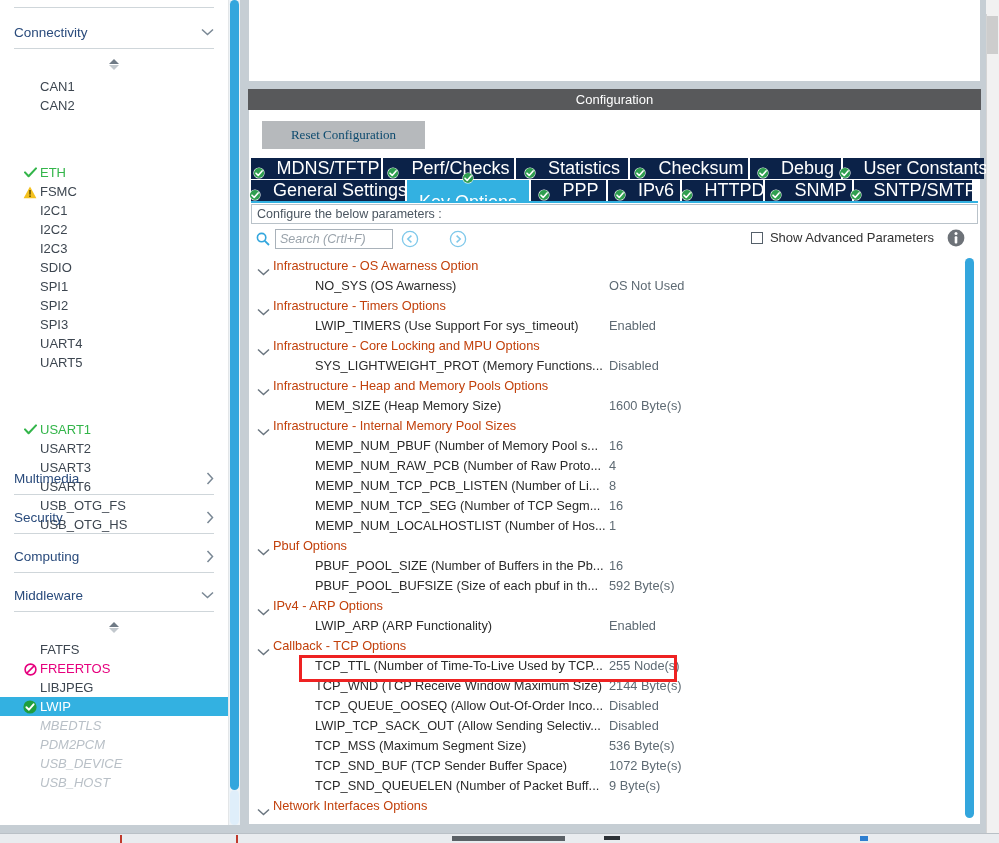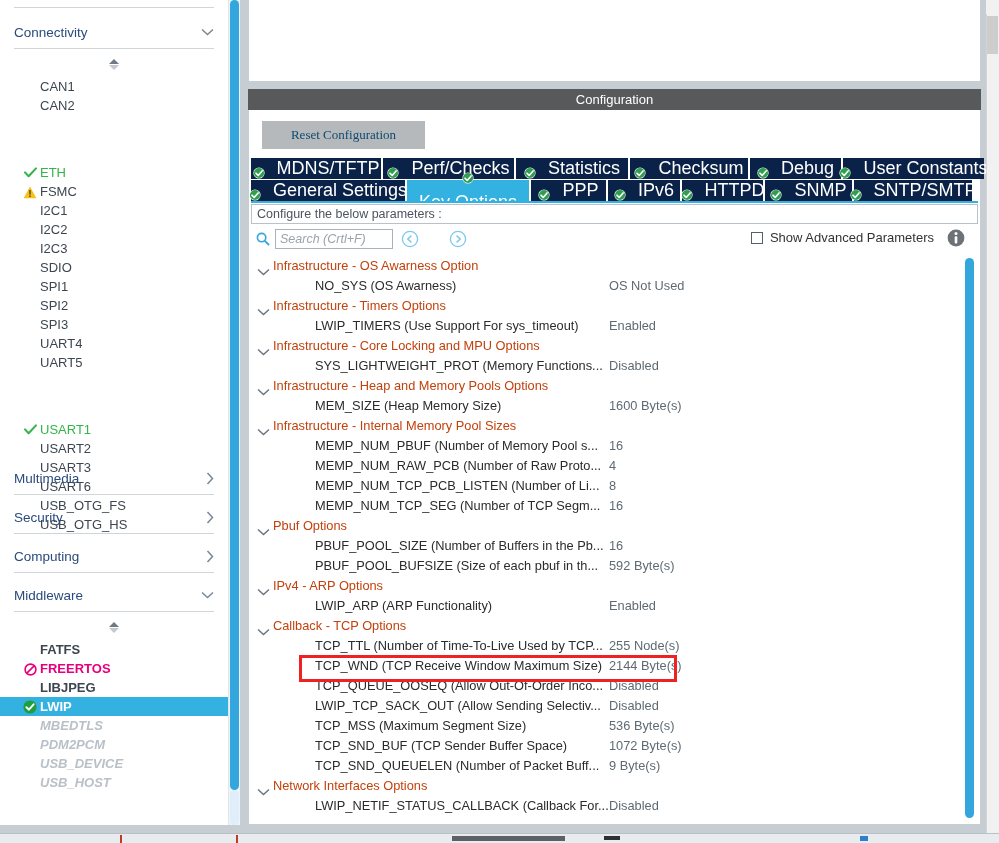--- a/index.html
+++ b/index.html
@@ -226,21 +226,21 @@
           <span class="chev">
             <svg width="13" height="8" viewBox="0 0 13 8">
               <path d="M1 1.5 L6.5 6.5 L12 1.5" fill="none" stroke="#7a8895" stroke-width="1.5"></path>
             </svg>
           </span>
         </div>
         <div class="spinner" style="top: 619px;">
           <span class="up"></span>
           <span class="dn"></span>
         </div>
-        <div class="ip-list" style="top: 640px; font-weight: bold;">
+        <div class="ip-list" style="top: 640px;">
           <div class="ip-row"><span>FATFS</span></div>
           <div class="ip-row forbid"><span class="ico"><svg width="13" height="13" viewBox="0 0 13 13" style="margin-top: 4px;">
                 <circle cx="6.5" cy="6.5" r="5.4" fill="none" stroke="#e6007e" stroke-width="1.6"></circle>
                 <line x1="2.6" y1="10.4" x2="10.4" y2="2.6" stroke="#e6007e" stroke-width="1.6"></line>
               </svg></span><span>FREERTOS</span></div>
           <div class="ip-row"><span>LIBJPEG</span></div>
           <div class="ip-row sel"><span class="ico"><svg width="14" height="14" viewBox="0 0 14 14" style="margin-top: 3px;">
                 <circle cx="7" cy="7" r="6.6" fill="#1e9e3e"></circle>
                 <path d="M3.4 7.2 L6 9.7 L10.6 4.3" fill="none" stroke="#ffffff" stroke-width="1.9" stroke-linecap="round" stroke-linejoin="round"></path>
               </svg></span><span>LWIP</span></div>
@@ -431,20 +431,21 @@
                 <path d="M1 1.5 L6.5 6.5 L12 1.5" fill="none" stroke="#6b7680" stroke-width="1.5"></path>
               </svg></span><span>Infrastructure - Heap and Memory Pools Options</span></div>
           <div class="prow"><span>MEM_SIZE (Heap Memory Size)</span><span class="pval">1600 Byte(s)</span></div>
           <div class="grp"><span class="gchev"><svg width="13" height="8" viewBox="0 0 13 8">
                 <path d="M1 1.5 L6.5 6.5 L12 1.5" fill="none" stroke="#6b7680" stroke-width="1.5"></path>
               </svg></span><span>Infrastructure - Internal Memory Pool Sizes</span></div>
           <div class="prow"><span>MEMP_NUM_PBUF (Number of Memory Pool s...</span><span class="pval">16</span></div>
           <div class="prow"><span>MEMP_NUM_RAW_PCB (Number of Raw Proto...</span><span class="pval">4</span></div>
           <div class="prow"><span>MEMP_NUM_TCP_PCB_LISTEN (Number of Li...</span><span class="pval">8</span></div>
           <div class="prow"><span>MEMP_NUM_TCP_SEG (Number of TCP Segm...</span><span class="pval">16</span></div>
+          <div class="prow"><span>MEMP_NUM_LOCALHOSTLIST (Number of Hos...</span><span class="pval">1</span></div>
           <div class="grp"><span class="gchev"><svg width="13" height="8" viewBox="0 0 13 8">
                 <path d="M1 1.5 L6.5 6.5 L12 1.5" fill="none" stroke="#6b7680" stroke-width="1.5"></path>
               </svg></span><span>Pbuf Options</span></div>
           <div class="prow"><span>PBUF_POOL_SIZE (Number of Buffers in the Pb...</span><span class="pval">16</span></div>
           <div class="prow"><span>PBUF_POOL_BUFSIZE (Size of each pbuf in th...</span><span class="pval">592 Byte(s)</span></div>
           <div class="grp"><span class="gchev"><svg width="13" height="8" viewBox="0 0 13 8">
                 <path d="M1 1.5 L6.5 6.5 L12 1.5" fill="none" stroke="#6b7680" stroke-width="1.5"></path>
               </svg></span><span>IPv4 - ARP Options</span></div>
           <div class="prow"><span>LWIP_ARP (ARP Functionality)</span><span class="pval">Enabled</span></div>
           <div class="grp"><span class="gchev"><svg width="13" height="8" viewBox="0 0 13 8">

